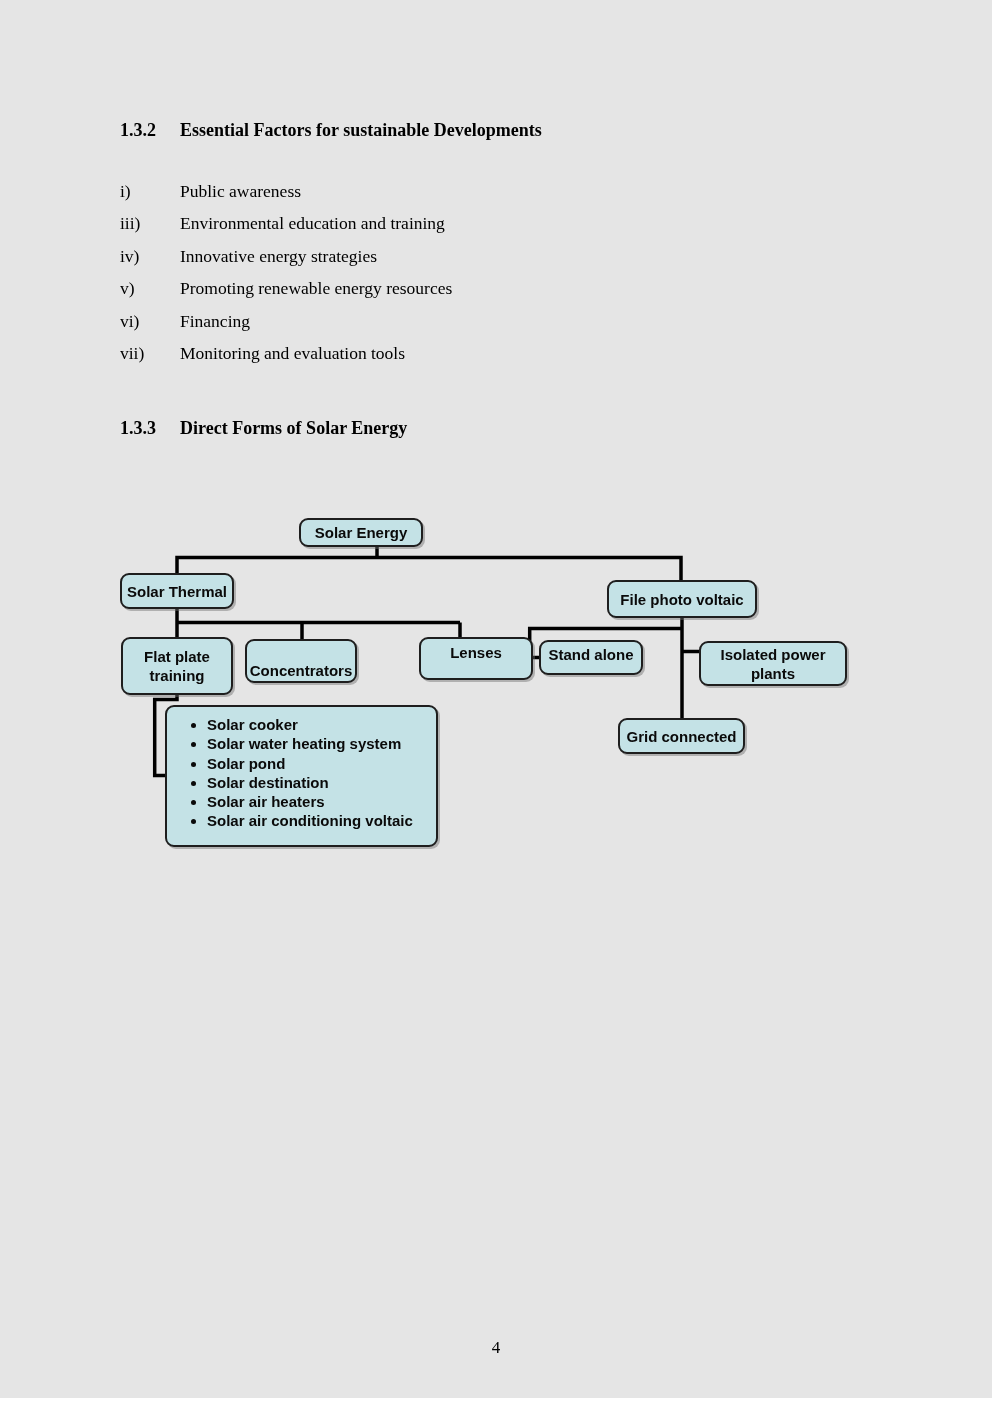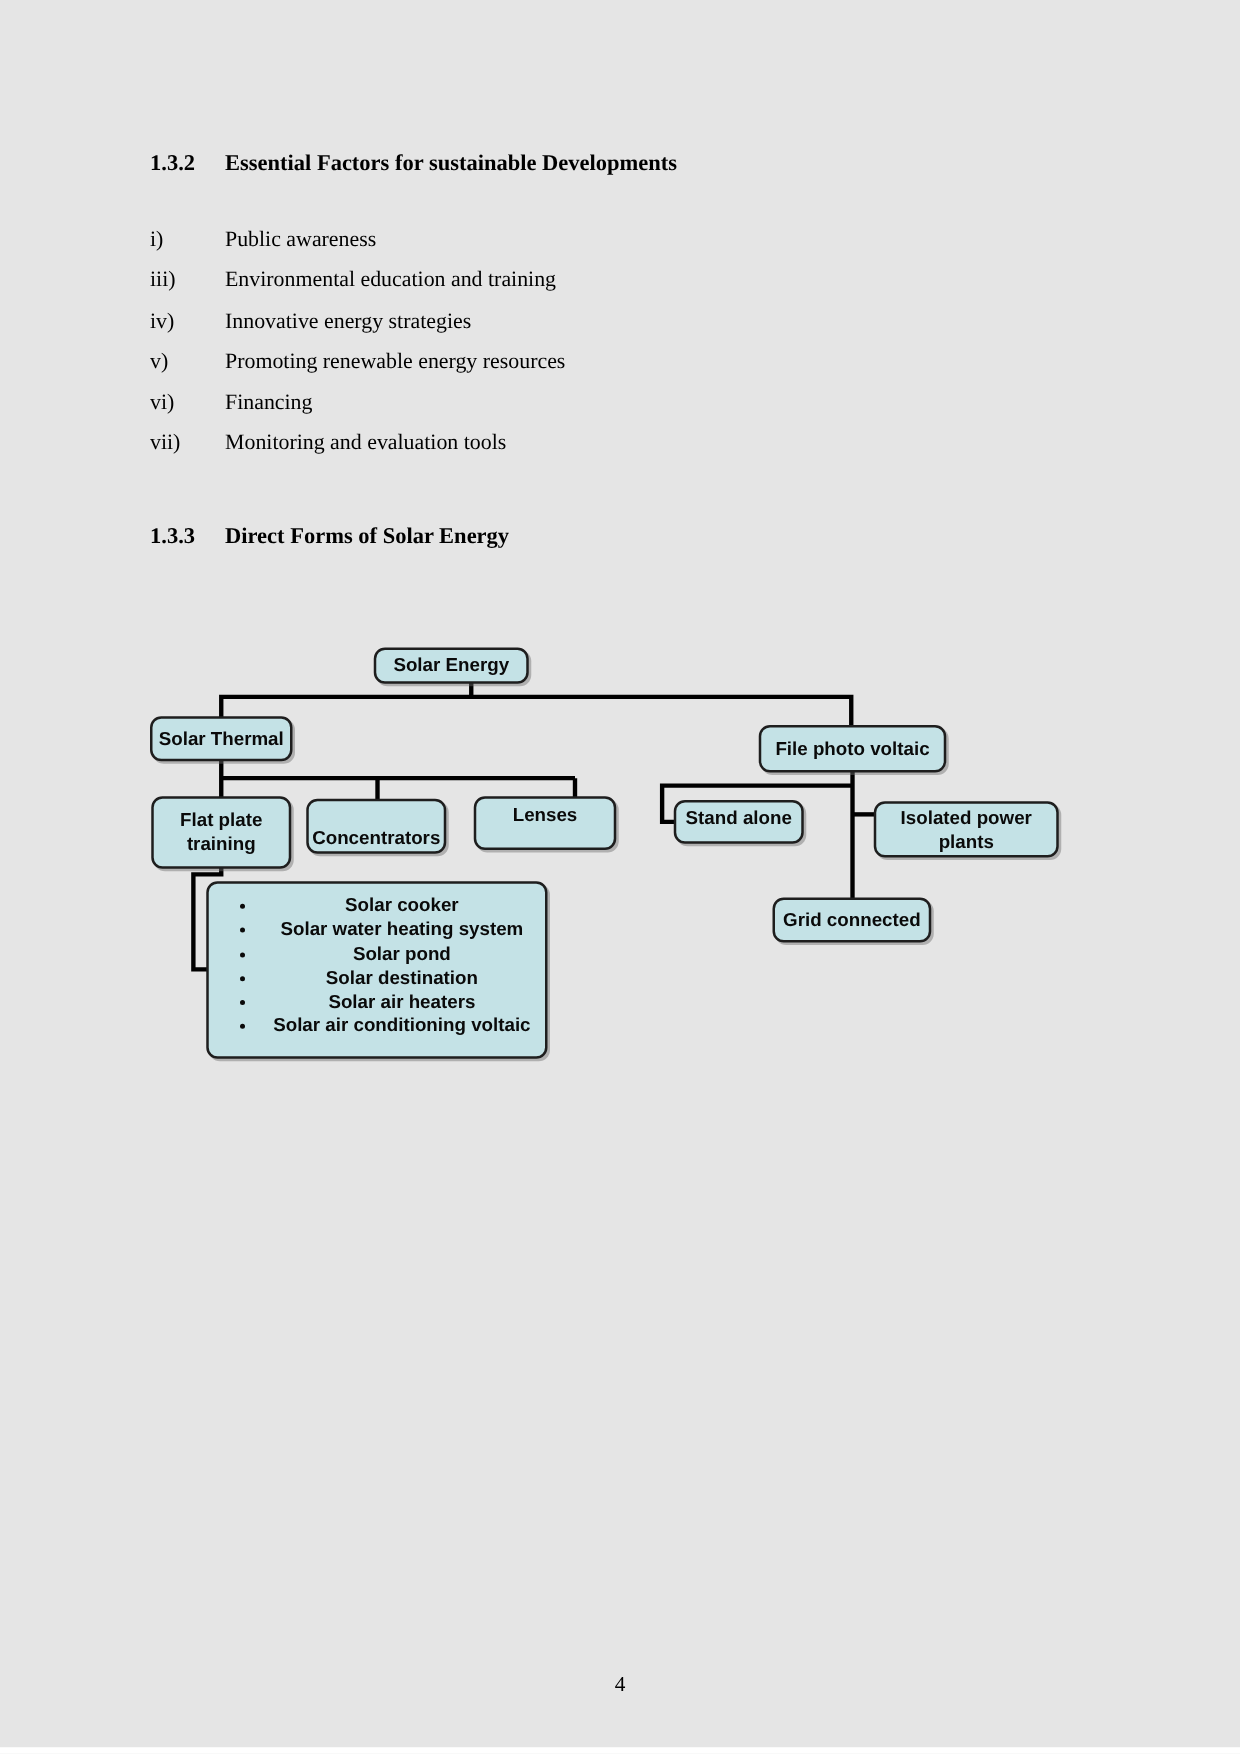--- a/index.html
+++ b/index.html
@@ -62,21 +62,21 @@
     line-height: 19px;
     color: #0a0a0a;
     white-space: nowrap;
     box-shadow: 2px 2px 0 rgba(110,110,110,0.45);
   }
   #node-solar-energy      { left: 299px; top:   8px; width: 124px; height: 29px; margin-top: 10px; }
   #node-solar-thermal     { left: 120px; top:  73px; width: 114px; height: 36px; }
   #node-flat-plate        { left: 121px; top: 137px; width: 112px; height: 58px; }
   #node-concentrators     { left: 245px; top: 139px; width: 112px; height: 44px;
                             justify-content: flex-start; padding-top: 20px; }
-  #node-lenses            { left: 379px; top: 137px; width: 114px; height: 43px;
+  #node-lenses            { left: 419px; top: 137px; width: 114px; height: 43px;
                             justify-content: flex-start; padding-top: 4px; }
   #node-file-photo        { left: 607px; top:  80px; width: 150px; height: 38px; }
   #node-stand-alone       { left: 539px; top: 140px; width: 104px; height: 35px;
                             justify-content: flex-start; padding-top: 3px; }
   #node-isolated          { left: 699px; top: 141px; width: 148px; height: 45px; }
   #node-grid              { left: 618px; top: 218px; width: 127px; height: 36px; }
 
   #bullet-box {
     position: absolute;
     left: 165px; top: 205px; width: 273px; height: 142px;
@@ -87,21 +87,20 @@
     box-shadow: 2px 2px 0 rgba(110,110,110,0.45);
   }
   #bullet-box ul {
     margin: 8px 0 0 0;
     font-family: "Liberation Sans", sans-serif;
     font-weight: bold;
     font-size: 15px;
     line-height: 19.3px;
     color: #0a0a0a;
     white-space: nowrap;
-    text-align: center;
   }
 
   
   #page-number {
     position: absolute;
     top: 1338px;
     left: 0;
     width: 992px;
     text-align: center;
     font-size: 17px;

